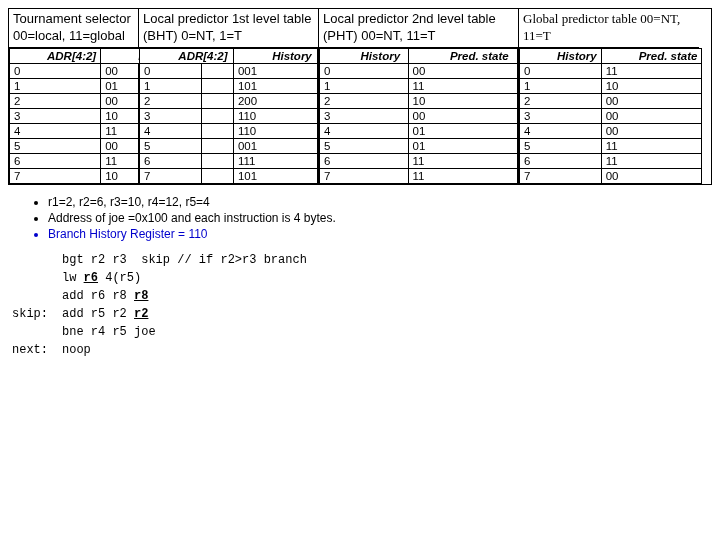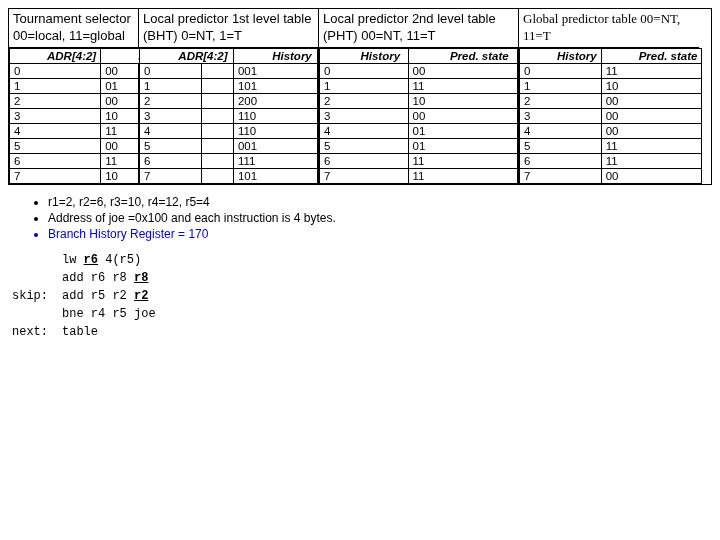--- a/index.html
+++ b/index.html
@@ -273,40 +273,41 @@
           </tr>
         </tbody>
     </table>
   </div>
 
 </div>
 
 <ul class="bullets">
   <li>r1=2, r2=6, r3=10, r4=12, r5=4</li>
   <li>Address of joe =0x100 and each instruction is 4 bytes.</li>
-  <li class="blue-text">Branch History Register = 170</li>
+  <li class="blue-text">Branch History Register = 110</li>
 </ul>
 
 <div class="code-block">
   <div class="code-line">
     <span class="code-indent"></span>
+    <span>bgt r2 r3&nbsp; skip // if r2&gt;r3 branch</span>
   </div>
   <div class="code-line">
     <span class="code-indent"></span>
     <span>lw <strong><u>r6</u></strong> 4(r5)</span>
   </div>
   <div class="code-line">
     <span class="code-indent"></span>
     <span>add r6 r8 <strong><u>r8</u></strong></span>
   </div>
   <div class="code-line">
     <span class="code-indent">skip:</span>
     <span>add r5 r2 <strong><u>r2</u></strong></span>
   </div>
   <div class="code-line">
     <span class="code-indent"></span>
     <span>bne r4 r5 joe</span>
   </div>
   <div class="code-line">
     <span class="code-indent">next:</span>
-    <span>table</span>
+    <span>noop</span>
   </div>
 </div>
 
 </body></html>

